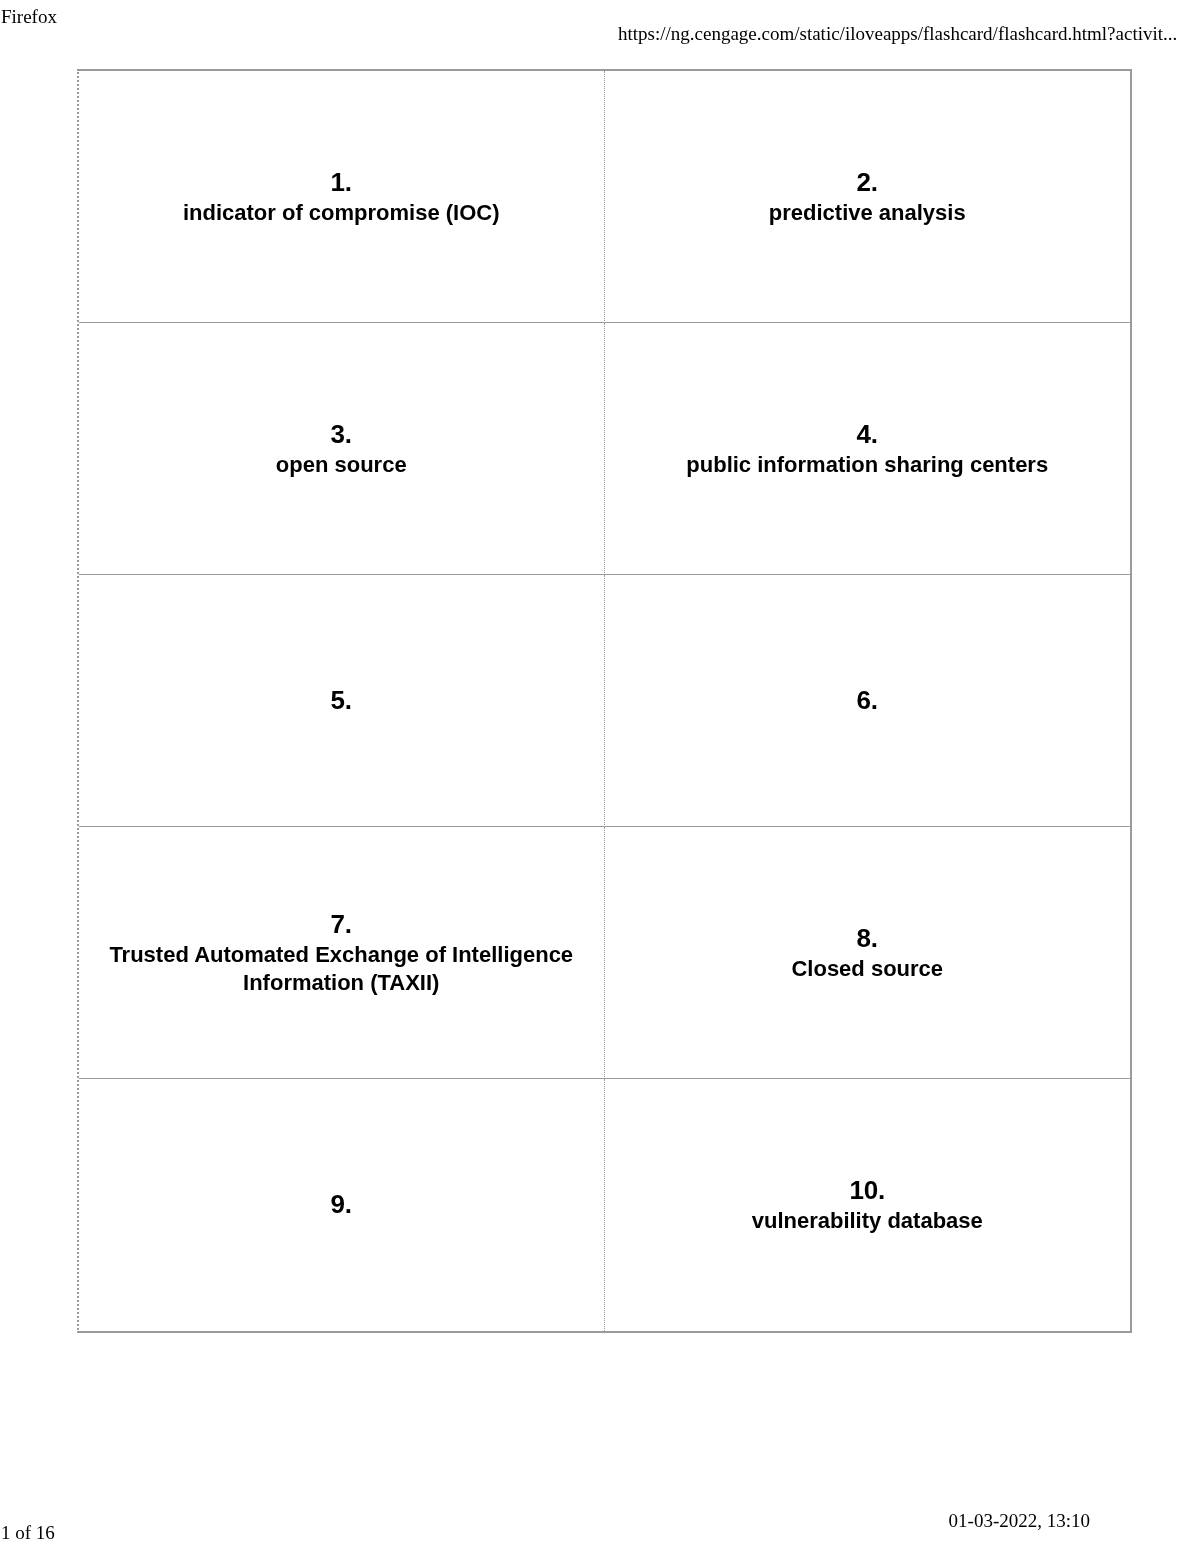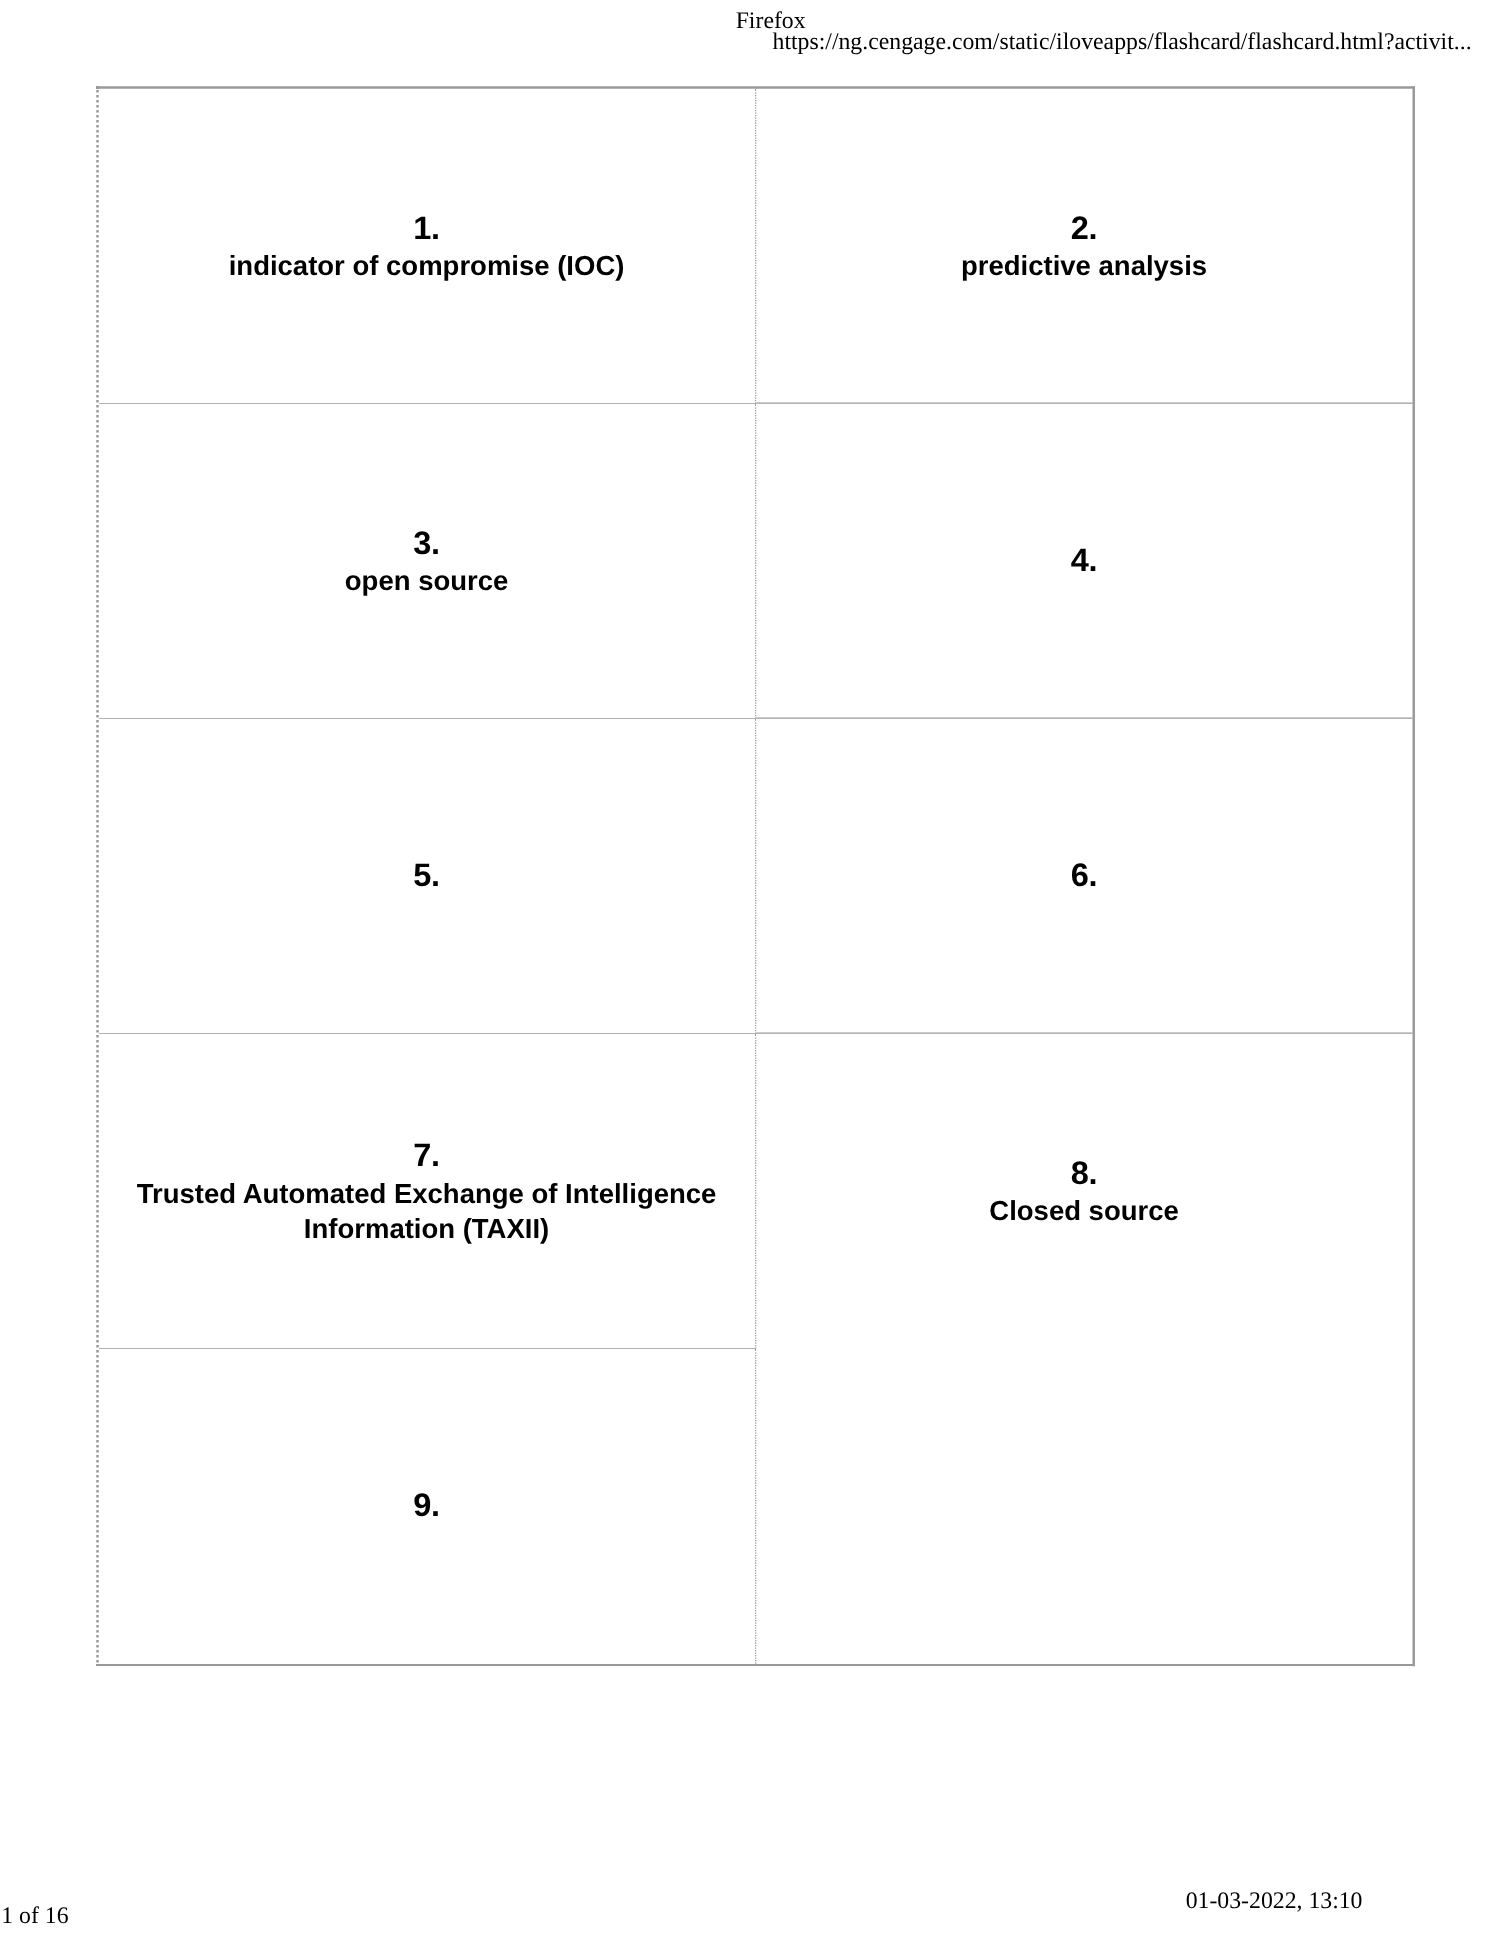--- a/index.html
+++ b/index.html
@@ -18,28 +18,27 @@
 
   
   .print-header {
     position: absolute;
     top: 0;
     left: 0;
     width: 1200px;
     height: 34px;
     display: flex;
     align-items: flex-start;
-    justify-content: center;
+    justify-content: flex-start;
     font-family: "Liberation Serif", serif;
     font-size: 19px;
     line-height: 24px;
     color: #000;
     padding-top: 5px;
     box-sizing: border-box;
-    padding-left: 32px;
   }
   .print-header .left  { padding-left: 1px; white-space: nowrap; }
   .print-header .right {
     white-space: nowrap;
     position: absolute;
     left: 618px;
     top: 22px;
   }
 
   
@@ -141,20 +140,21 @@
     <div class="card-term">predictive analysis</div>
   </div>
 
   <div class="flashcard">
     <div class="card-number">3.</div>
     <div class="card-term">open source</div>
   </div>
 
   <div class="flashcard">
     <div class="card-number">4.</div>
+    <div class="card-term">public information sharing centers</div>
   </div>
 
   <div class="flashcard">
     <div class="card-number">5.</div>
   </div>
 
   <div class="flashcard">
     <div class="card-number">6.</div>
   </div>
 
@@ -165,19 +165,23 @@
 
   <div class="flashcard">
     <div class="card-number">8.</div>
     <div class="card-term">Closed source</div>
   </div>
 
   <div class="flashcard">
     <div class="card-number">9.</div>
   </div>
 
+  <div class="flashcard">
+    <div class="card-number">10.</div>
+    <div class="card-term">vulnerability database</div>
+  </div>
 
 </div>
 
 <div class="print-footer">
   <span class="left">1 of 16</span>
   <span class="right">01-03-2022, 13:10</span>
 </div>
 
 </body></html>

